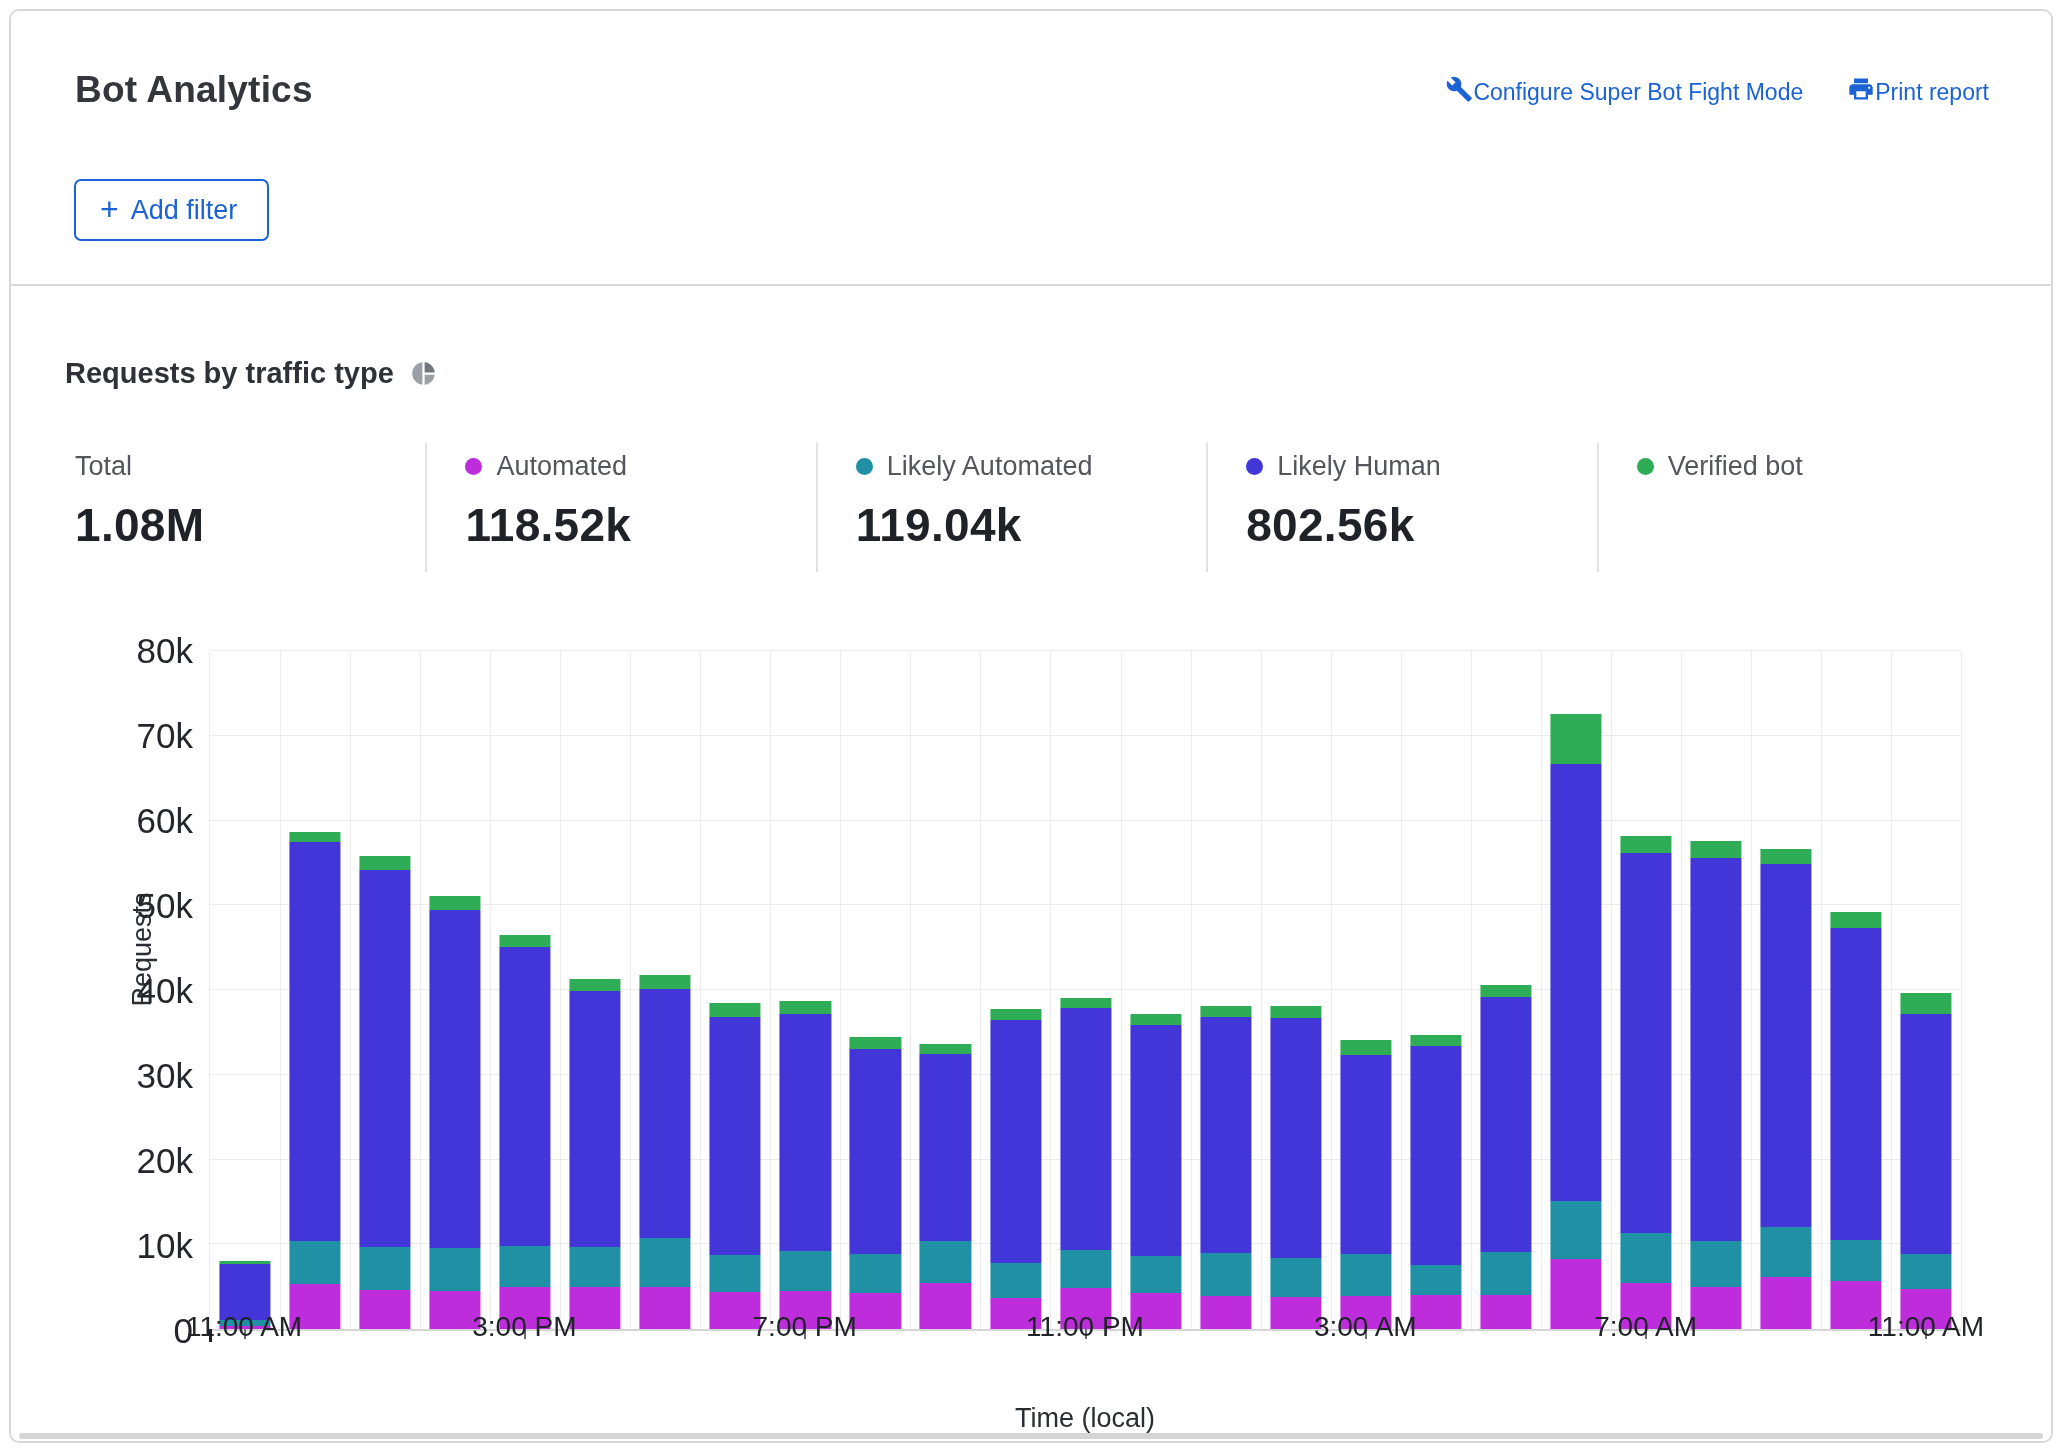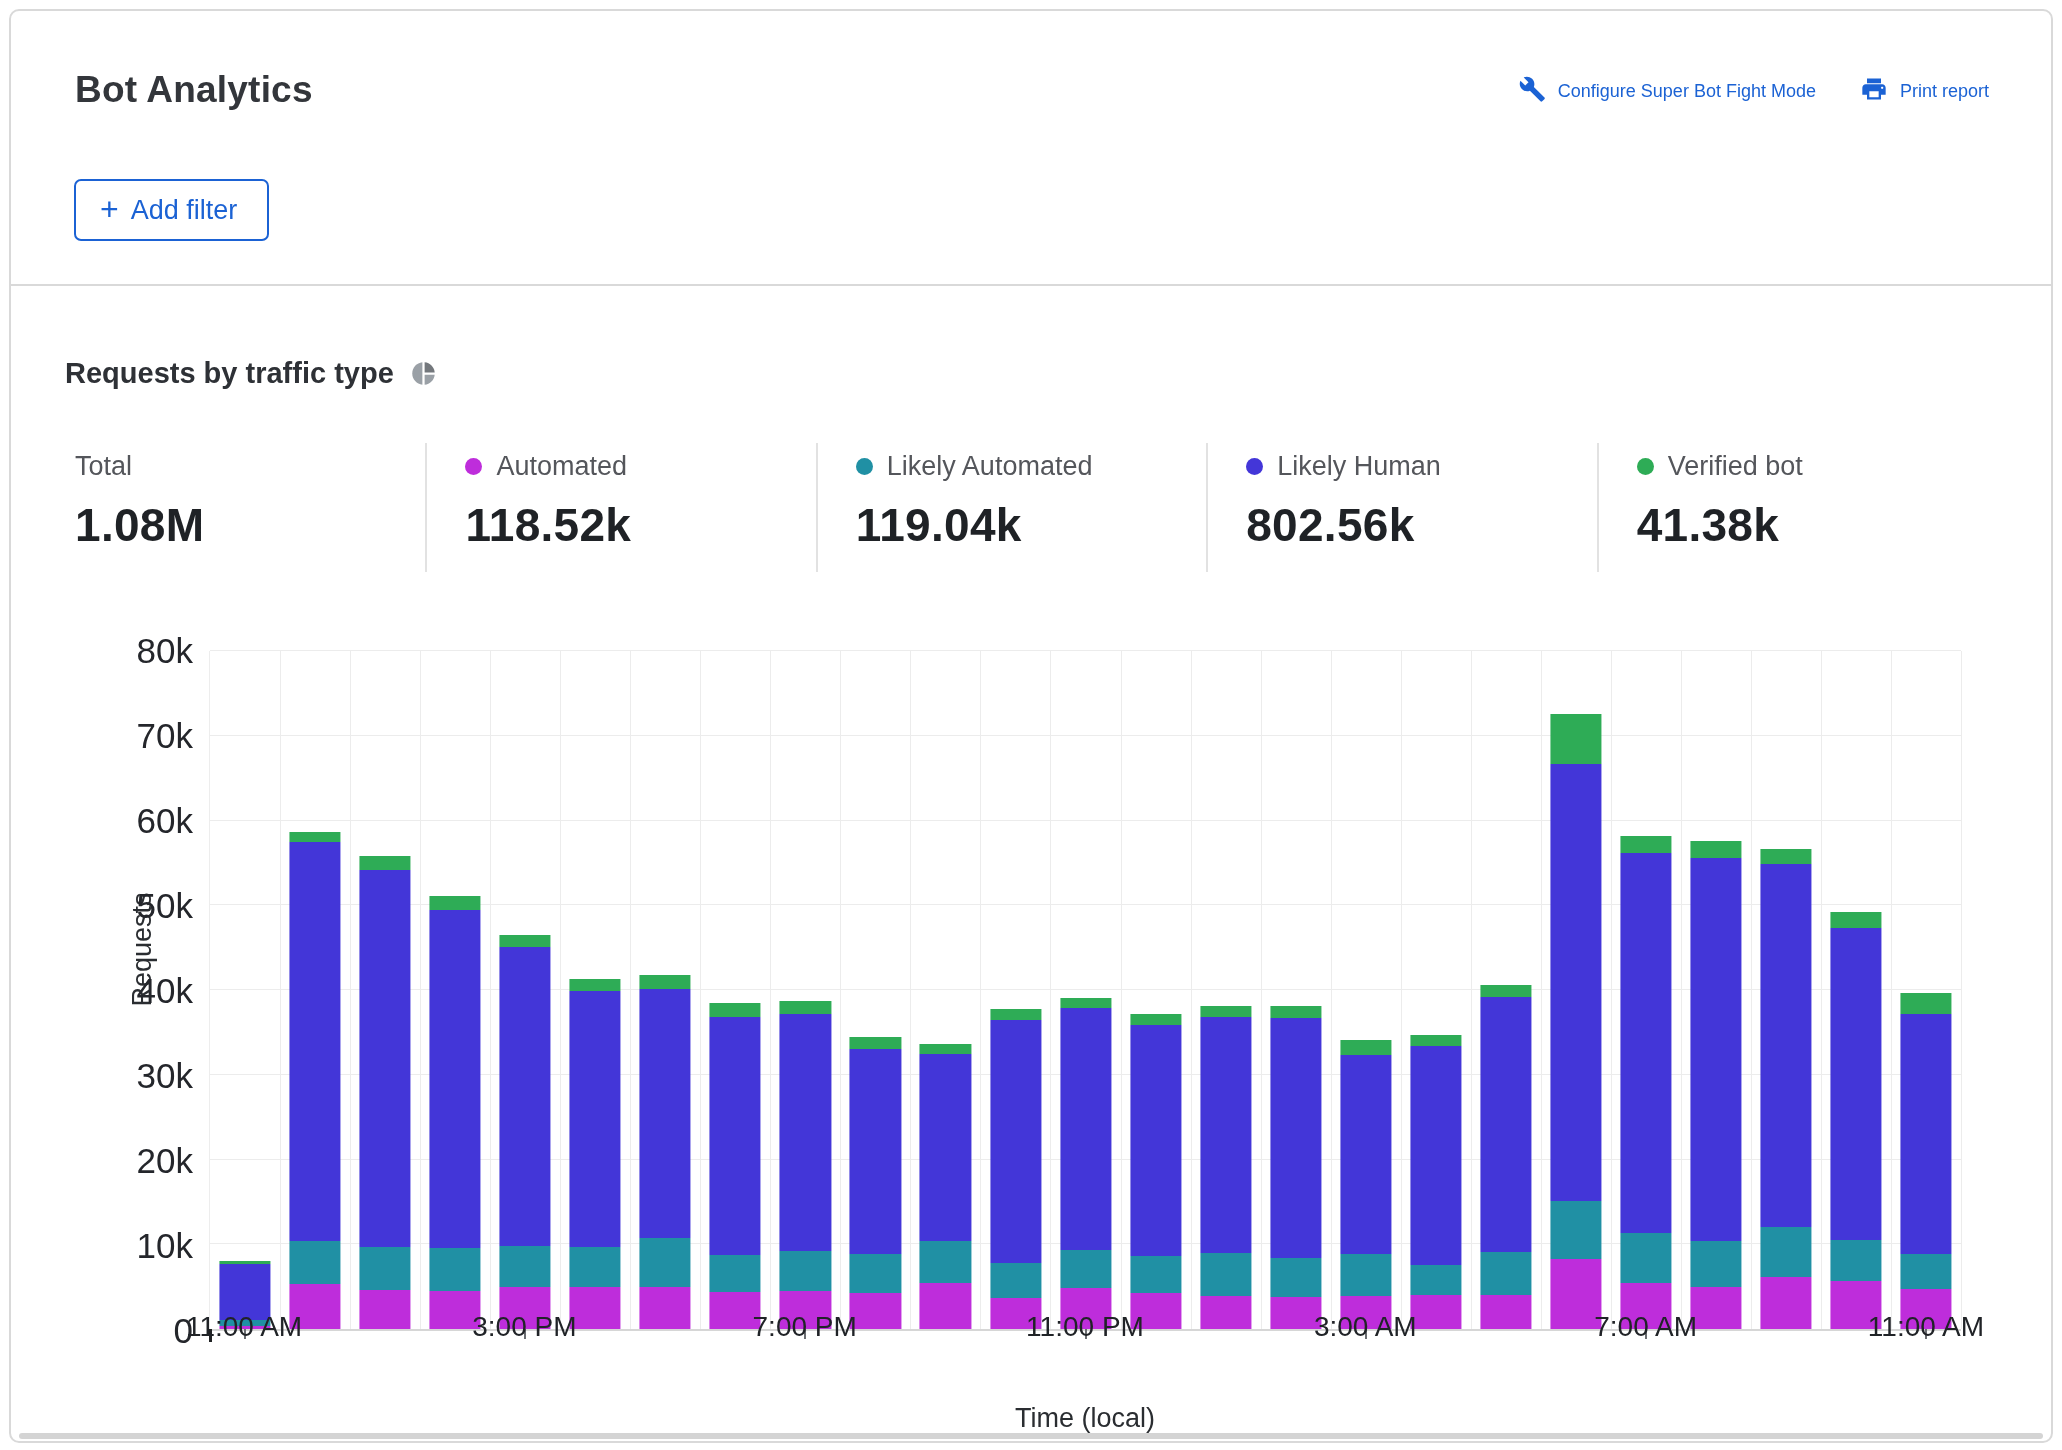--- a/index.html
+++ b/index.html
@@ -6,21 +6,21 @@
   html,body { width: 2062px; height: 1450px; background:#fff; font-family:"Liberation Sans", sans-serif; color:#24262b; }
   .page { position:relative; width:2062px; height:1450px; overflow:hidden; }
   .card { position:absolute; left:9px; top:9px; width:2044px; height:1434px; background:#fff;
           border:2px solid #d9d9d9; border-radius:10px; }
   .bottom-strip { position:absolute; left:8px; right:8px; bottom:2px; height:6px; background:#c9c9c9; border-radius:4px; opacity:.8; }
 
   
   .title-row { position:absolute; left:64px; right:62px; top:58px; display:flex; justify-content:space-between; align-items:flex-start; }
   h1 { font-size:37px; font-weight:700; color:#33363b; letter-spacing:.2px; }
   .header-links { display:flex; gap:44px; align-items:center; margin-top:6px; }
-  .hlink { display:flex; align-items:center; gap:12px; color:#1b62d4; font-size:18px; text-decoration:none; cursor:pointer; }
+  .hlink { display:flex; align-items:center; color:#1b62d4; font-size:23px; text-decoration:none; cursor:pointer; }
   .hlink svg { width:28px; height:28px; flex:0 0 auto; }
 
   .filter-row { position:absolute; left:63px; right:64px; top:168px; display:flex; justify-content:space-between; align-items:flex-start; }
   .add-filter { display:flex; align-items:center; gap:12px; height:62px; padding:0 30px 0 24px;
                 background:#fff; border:2px solid #1b62d4; border-radius:7px; color:#1b62d4;
                 font-size:27px; font-family:inherit; cursor:pointer; }
   .add-filter .plus { font-size:32px; font-weight:400; line-height:1; margin-top:-3px; }
   .select { display:flex; align-items:center; justify-content:space-between; width:306px; height:64px;
             padding:0 26px; border:2px solid #8a8f95; border-radius:7px; font-size:27px; color:#23262b;
             background:#fff; cursor:pointer; }
@@ -133,21 +133,20 @@
             <span class="dot" style="background: rgb(67, 54, 216);"></span>
             <span>Likely Human</span>
           </div>
           <div class="stat-value">802.56k</div>
         </div>
         <div class="stat">
           <div class="stat-label">
             <span class="dot" style="background: rgb(46, 172, 86);"></span>
             <span>Verified bot</span>
           </div>
-          <div class="stat-value">41.38k</div>
         </div>
       </div>
 
     <div class="yaxis-title">Requests</div>
     <div class="yticks" id="yticks">
         <div class="ytick" style="bottom: 0%;">0</div>
         <div class="ytick" style="bottom: 12.5%; margin-top: 34px;">10k</div>
         <div class="ytick" style="bottom: 25%;">20k</div>
         <div class="ytick" style="bottom: 37.5%;">30k</div>
         <div class="ytick" style="bottom: 50%;">40k</div>

